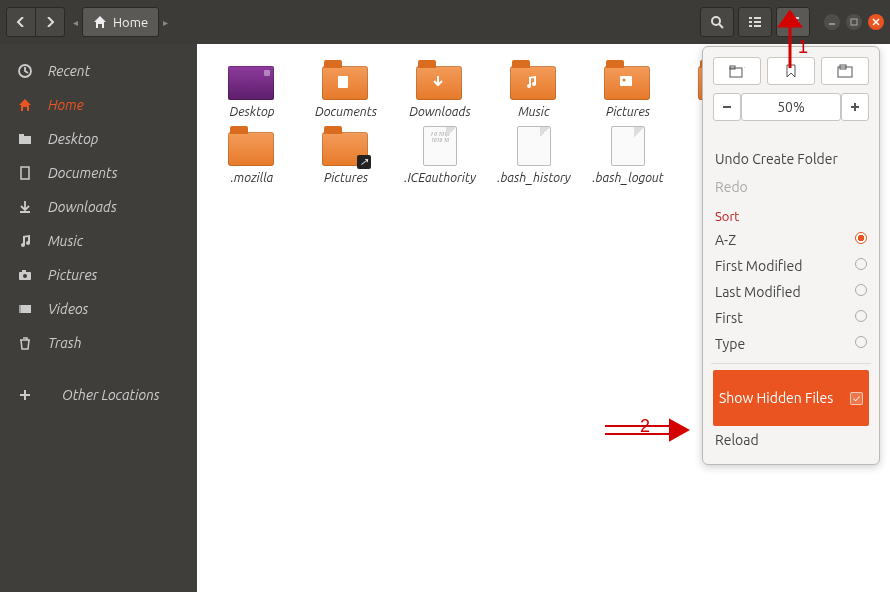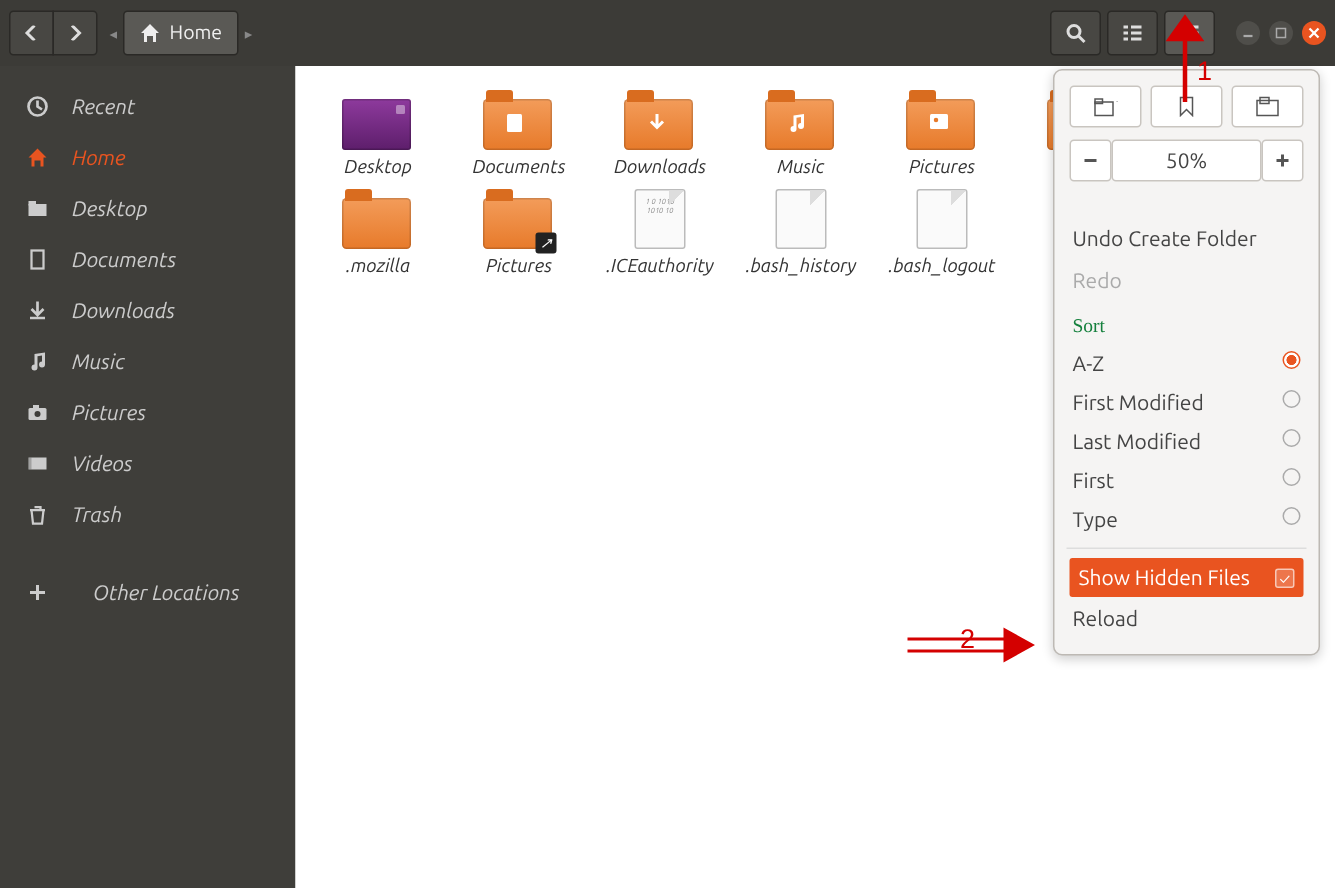--- a/index.html
+++ b/index.html
@@ -53,26 +53,26 @@
 .link-badge { position:absolute; right:-3px; bottom:-3px; width:14px; height:14px; background:#222; border-radius:2px; display:flex; align-items:center; justify-content:center; color:#fff; font-size:10px;}
 
 
 .popover { position: absolute; right: 10px; top: 46px; width: 178px; background: #f5f4f3; border: 1px solid #bdb9b4; border-radius: 6px; box-shadow: 0 2px 8px rgba(0,0,0,.2); padding: 10px; z-index: 50; color:#444; font-size:14px; }
 .pop-row { display:flex; gap:6px; margin-bottom:8px; }
 .pop-btn { flex:1; height:28px; background:#fff; border:1px solid #c9c5c0; border-radius:3px; display:flex; align-items:center; justify-content:center; cursor:pointer; }
 .zoom-row { display:flex; gap:0; margin-bottom:24px; }
 .zoom-mid { flex:1; height:28px; background:#fff; border:1px solid #c9c5c0; border-radius:3px; display:flex; align-items:center; justify-content:center; }
 .pop-item { padding:6px 2px; cursor:pointer; }
 .pop-item.disabled { color:#aaa; cursor:default; }
-.pop-head { color:#15803d; padding:8px 2px 4px; font-size:13px;font-family:Liberation Serif, serif; }
+.pop-head { color:#b91c1c; padding:8px 2px 4px; font-size:13px; }
 .sort-opt { display:flex; justify-content:space-between; padding:5px 2px; cursor:pointer; }
 .radio { width:12px; height:12px; border:1px solid #aaa; border-radius:50%; }
 .radio.checked { border-color:#e95420; background: radial-gradient(circle,#e95420 45%, #fff 50%); }
 .divider { height:1px; background:#ddd; margin:6px -2px; }
-.pop-hl { background:#e95420; color:#fff; padding:5px 6px; border-radius:2px; display:flex; align-items:center; justify-content:space-between; }
+.pop-hl { background:#e95420; color:#fff; padding:20px 6px; border-radius:2px; display:flex; align-items:center; justify-content:space-between; }
 .chk { width:13px; height:13px; background:rgba(255,255,255,.2); border:1px solid rgba(255,255,255,.6); border-radius:2px; display:flex; align-items:center; justify-content:center; font-size:10px;}
 
 
 .anno-arrow1 { position:absolute; right:80px; top:8px; z-index:60; pointer-events:none; }
 .anno-arrow2 { position:absolute; right:200px; top:414px; z-index:60; pointer-events:none; }
 .anno-label { font-family:Arial; font-size:18px; fill:#d40000; }
 
 svg { display:block; }
 </style>
 </head>

